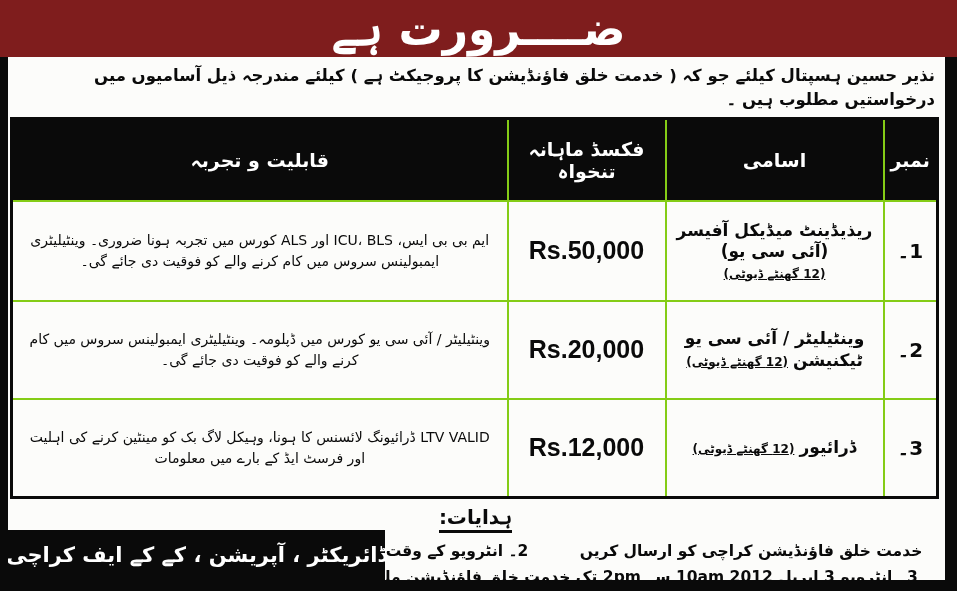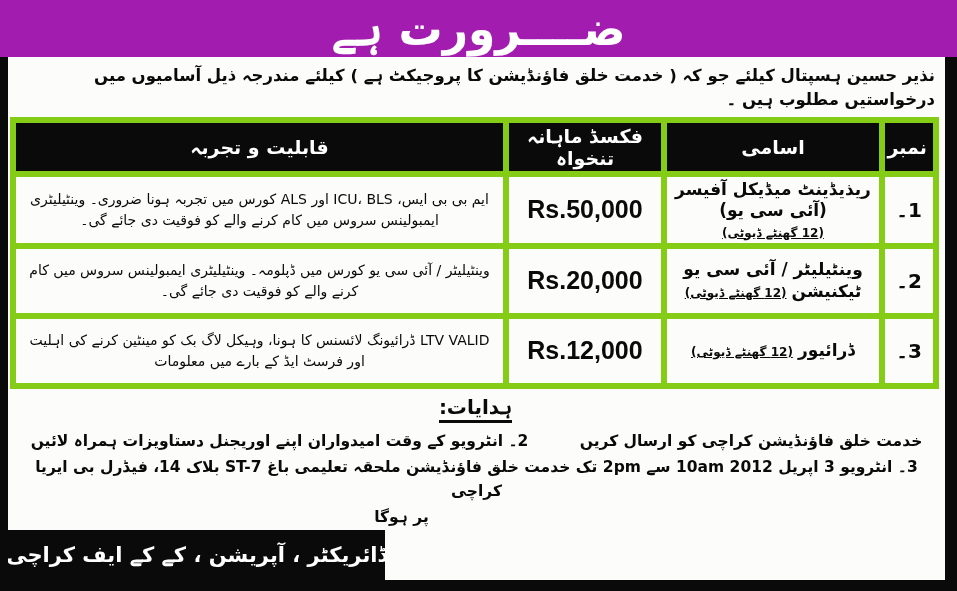--- a/index.html
+++ b/index.html
@@ -2,41 +2,41 @@
 <html lang="ur"><head>
 <meta charset="utf-8">
 <style>
   html,body{margin:0;padding:0;background:#555;}
   .ad{
     position:relative;width:957px;height:591px;margin:0 auto;
     background:#0a0a0a;box-sizing:border-box;
     font-family:"DejaVu Sans",sans-serif;color:#0a0a0a;overflow:hidden;
   }
   .banner{
-    height:57px;background:#a21caf;color:#fff;
+    height:57px;background:#7f1d1d;color:#fff;
     display:flex;align-items:center;justify-content:center;overflow:hidden;
   }
   .banner-title{
     font-size:44px;font-weight:bold;line-height:1;direction:rtl;
     letter-spacing:1px;transform:scaleY(1.05);
   }
   .paper{
     position:absolute;left:8px;right:12px;top:57px;bottom:11px;
     background:#fcfcfa;overflow:hidden;
   }
   .intro{
     direction:rtl;text-align:right;font-weight:bold;
     font-size:16.5px;line-height:1.45;padding:7px 10px 3px 10px;
     height:48px;overflow:hidden;
   }
   table.jobs{
     direction:rtl;border-collapse:collapse;table-layout:fixed;
     width:929px;margin:2px 2px 0 2px;border:3px solid #0a0a0a;
   }
-  table.jobs th,table.jobs td{border:6px solid #84cc16;padding:2px 6px;overflow:hidden;}
+  table.jobs th,table.jobs td{border:2px solid #84cc16;padding:18px 6px;overflow:hidden;}
   table.jobs th{
     background:#0a0a0a;color:#fff;font-size:19px;font-weight:bold;
     height:36px;text-align:center;
   }
   col.c-num{width:54px;}
   col.c-pos{width:218px;}
   col.c-sal{width:158px;}
   td.num{font-size:20px;text-align:center;font-weight:bold;}
   td.pos{text-align:center;}
   .pos-title{font-weight:bold;font-size:17px;line-height:1.25;}

